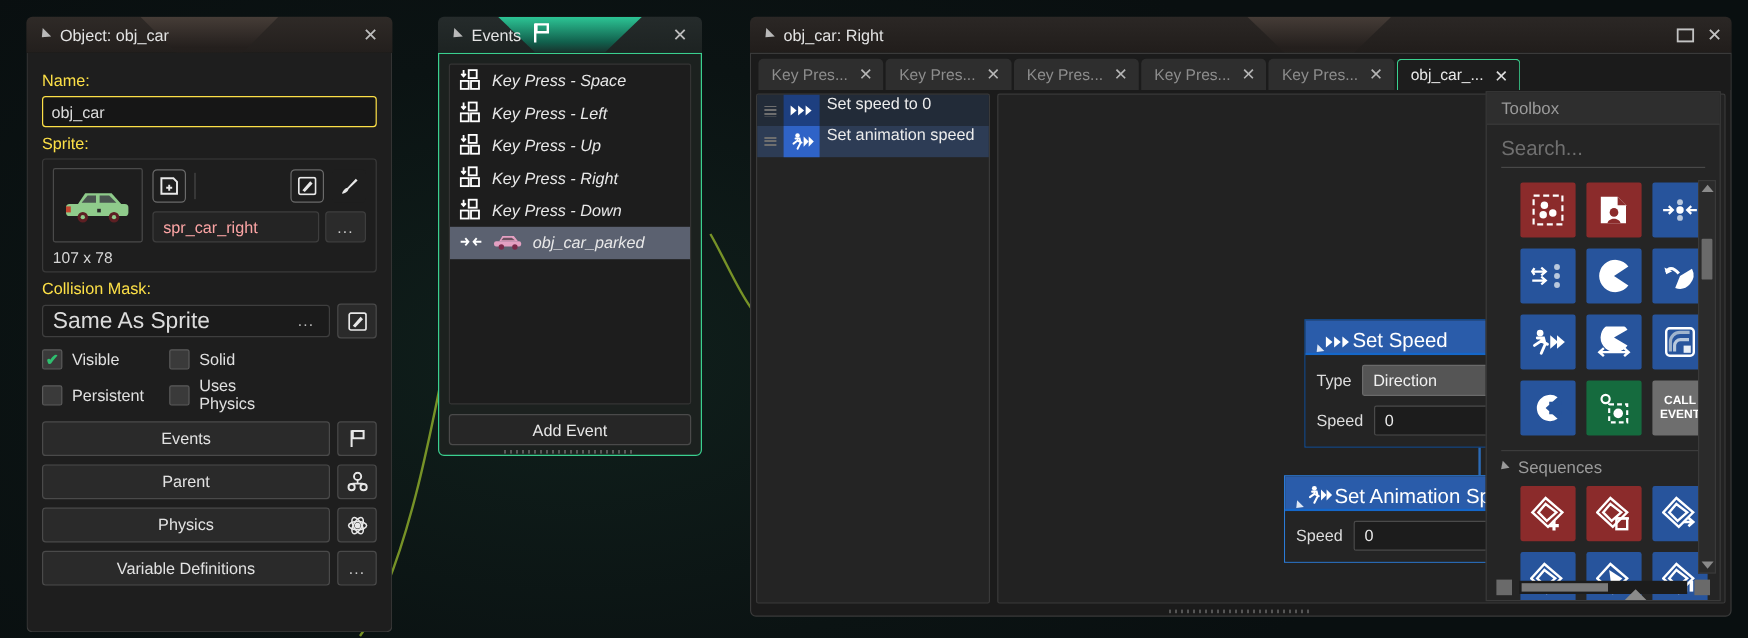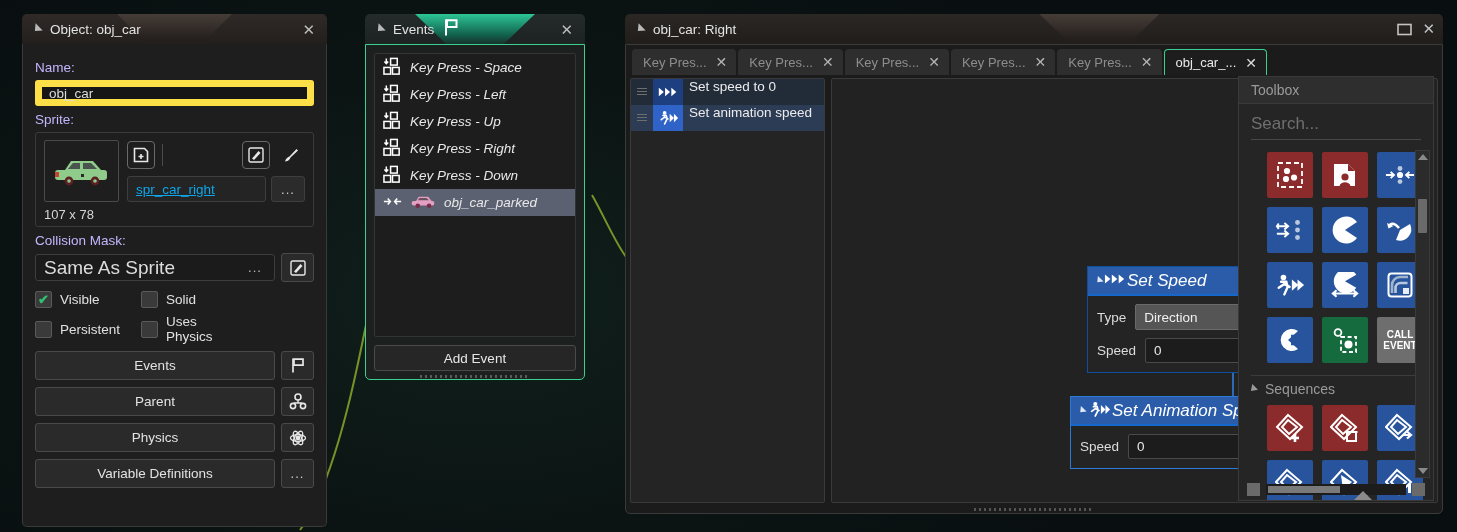--- a/index.html
+++ b/index.html
@@ -43,23 +43,23 @@
   .win-x{ margin-left:auto; color:#bdbdbd; font-size:15px; line-height:1; z-index:2; cursor:pointer; padding:2px 4px;}
   .win-body{
     background:#1f1f1f;
     border:1px solid #3a3a3a; border-top:none;
     border-bottom-left-radius:5px; border-bottom-right-radius:5px;
   }
 
   
   #obj-win{ left:22px; top:14px; width:305px; height:513px; }
   #obj-win .win-body{ height:483px; padding:10px 12px; background:#1e1e1e; }
-  .lbl{ font-size:13.5px; color:#c4b5fd; margin:6px 0 5px; }
+  .lbl{ font-size:13.5px; color:#fde047; margin:6px 0 5px; }
   .txtfield{
-    height:26px; background:#161616; border:7px solid #fde047; border-radius:3px;
+    height:26px; background:#161616; border:1px solid #fde047; border-radius:3px;
     display:flex; align-items:center; padding:0 7px; color:#dcdcdc; font-size:13.5px;
   }
   .sprite-box{
     border:1px solid #3a3a3a; border-radius:3px; background:#1e1e1e;
     padding:7px 8px 4px; margin-top:2px;
   }
   .sprite-row{ display:flex; gap:8px; }
   .sprite-thumb{
     width:75px; height:62px; border:1px solid #4a4a4a; border-radius:2px;
     display:flex; align-items:center; justify-content:center; background:#1e1e1e;
@@ -67,21 +67,21 @@
   .sp-right{ flex:1; display:flex; flex-direction:column; justify-content:space-between; }
   .sp-icons{ display:flex; align-items:center; gap:7px; height:30px;}
   .iconbtn{
     width:28px;height:28px; border:1px solid #6a6a6a; border-radius:4px;
     display:flex;align-items:center;justify-content:center; background:#1e1e1e; cursor:pointer;
   }
   .iconbtn.noborder{ border:none; }
   .vsep{ width:1px; height:22px; background:#4a4a4a; }
   .sp-name-row{ display:flex; gap:5px; }
   .sp-name{ flex:1; height:26px; background:#242424; border:1px solid #3e3e3e; border-radius:3px;
-            display:flex;align-items:center;padding:0 8px; font-size:13.5px;color:#0ea5e9;text-decoration:underline;}
+            display:flex;align-items:center;padding:0 8px; font-size:13.5px;color:#fca5a5;}
   .dots-btn{ width:34px;height:26px; background:#2b2b2b;border:1px solid #3e3e3e;border-radius:3px;
              display:flex;align-items:center;justify-content:center;color:#ccc;font-size:13px;letter-spacing:1px;cursor:pointer;}
   .dims{ font-size:13px; color:#d5d5d5; margin-top:5px; }
   .mask-row{ display:flex; gap:6px; align-items:center; }
   .mask-field{ flex:1; display:flex; height:27px; background:#1b1b1b;border:1px solid #3e3e3e;border-radius:3px; overflow:hidden;}
   .mask-field .val{ flex:1; display:flex;align-items:center;padding:0 8px;font-size:19px;color:#dcdcdc;}
   .mask-field .dots{ width:38px;display:flex;align-items:center;justify-content:center;color:#bbb;letter-spacing:1px;cursor:pointer;}
   .chk-grid{ margin-top:9px; }
   .chk-row{ display:flex; margin-bottom:6px; }
   .chk-item{ display:flex; align-items:center; gap:8px; width:106px; cursor:pointer;}
@@ -165,22 +165,22 @@
   .zoom-ctl{ position:absolute; right:12px; top:8px; display:flex; align-items:center; gap:6px;
              background:#141414; border-radius:3px; padding:3px 5px; }
   .zoom-ctl .grip{ width:9px;height:12px;
     background:repeating-linear-gradient(180deg,#7d7d7d 0 1.5px, transparent 1.5px 4px); }
   .zbtn{ width:23px;height:23px; border:1px solid #5c5c5c; border-radius:3px;
          display:flex;align-items:center;justify-content:center; cursor:pointer; background:#1a1a1a;}
 
   
   .blk{ position:absolute; border:1px solid #0f4f9b; background:#242424; }
   .blk-head{
-    height:29px; display:flex; align-items:center; gap:1px; padding:0 6px 0 7px;
-    background:#2a5caa; border-bottom:2px solid #1567c9; color:#fff;font-style:italic;
+    height:29px; display:flex; align-items:flex-end; gap:1px; padding:0 6px 0 7px;
+    background:#2a5caa; border-bottom:2px solid #1567c9; color:#fff;
   }
   .blk-head .ar{ width:0;height:0;border-left:4px solid transparent;border-right:4px solid transparent;
                  border-top:5px solid #dfe8f5; transform:rotate(45deg); }
   .blk-title{ font-size:17px; font-weight:400; color:#ffffff; white-space:nowrap; }
   .blk-head .sp{ margin-left:auto; display:flex; align-items:center; gap:9px; }
   .caret{ width:0;height:0;border-left:5px solid transparent;border-right:5px solid transparent;border-top:6px solid #e3e3e3; cursor:pointer;}
   .xmini{ color:#e6e6e6; font-size:13px; cursor:pointer; }
   .blk-body{ padding:8px 9px 9px; background:#242424; }
   .blk-line{ display:flex; align-items:center; gap:9px; margin-bottom:8px; }
   .blk-line:last-child{ margin-bottom:0; }

